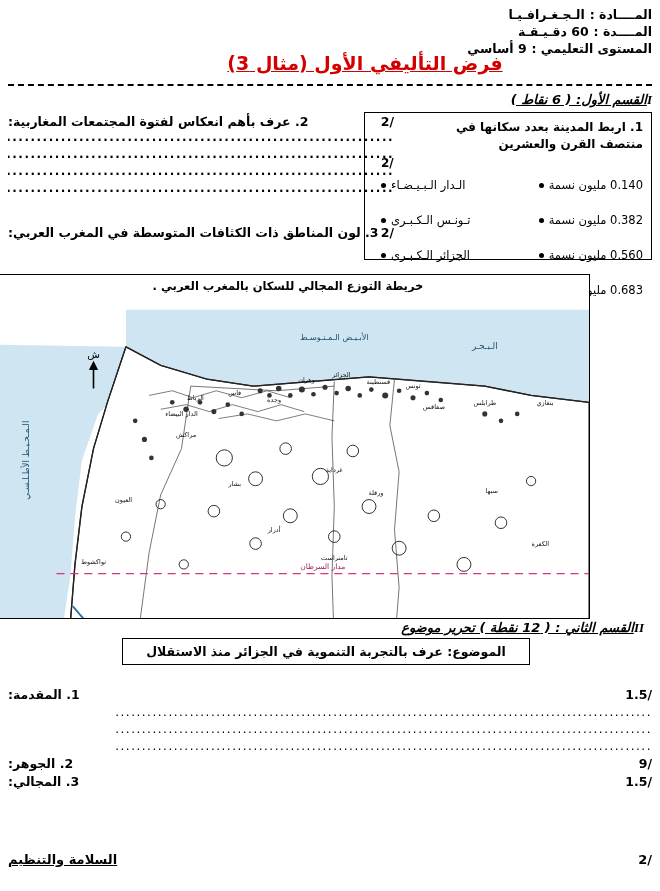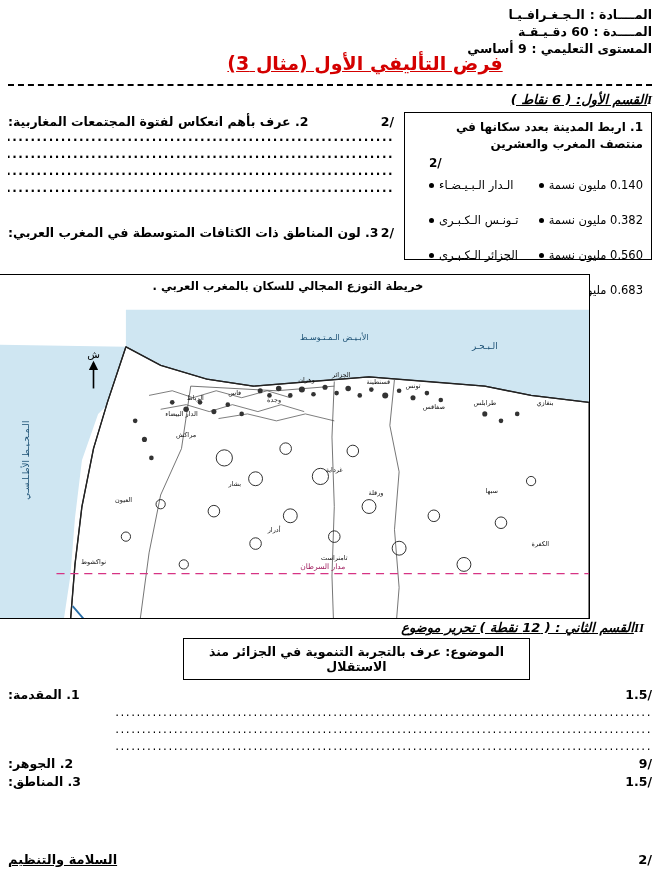--- a/index.html
+++ b/index.html
@@ -76,25 +76,25 @@
   .sec-head .und { text-decoration: underline; }
 
   #sec1-head { top: 92px; right: 8px; }
   #sec2-head { top: 620px; right: 16px; }
 
   
   .q1box {
     position: absolute;
     top: 112px;
     right: 8px;
-    width: 248px;
+    width: 288px;
     height: 148px;
     border: 1.5px solid #000;
     box-sizing: border-box;
-    padding: 6px 8px 4px 24px;
+    padding: 6px 8px 4px 16px;
     font-size: 11.5px;
     line-height: 16px;
   }
   .q1box .q1-title {
     font-weight: bold;
     text-align: right;
     font-size: 12px;
     line-height: 17px;
   }
   .q1box .q1-mark {
@@ -181,21 +181,21 @@
     font-weight: bold;
     z-index: 5;
   }
   .map-svg { position: absolute; inset: 0; }
 
   
   .subjbox {
     position: absolute;
     top: 638px;
     right: 130px;
-    width: 347px;
+    width: 408px;
     border: 1.5px solid #000;
     box-sizing: border-box;
     text-align: center;
     font-size: 12.5px;
     font-weight: bold;
     padding: 5px 18px;
   }
 
   
   .plan {
@@ -256,21 +256,21 @@
 
   <div class="sec-head" id="sec1-head">
     <span class="romn">I</span><span class="und">القسم الأول: ( 6 نقاط )</span>
   </div>
 
   <div class="q1box">
     <div class="q1-title">
       <span>1.</span>
       <span>اربط المدينة بعدد سكانها في</span>
     </div>
-    <div class="q1-title">منتصف المغرب والعشرين</div>
+    <div class="q1-title">منتصف القرن والعشرين</div>
     <div class="q1-mark">2/</div>
     <div class="pairs">
       <div class="col right">
         <div class="item">
             <span class="bullet"></span>
             <span>الـدار الـبـيـضـاء</span>
           </div>
         <div class="item">
             <span class="bullet"></span>
             <span>تـونـس الـكـبـرى</span>
@@ -479,21 +479,21 @@
       <span class="mark">9/</span>
       <span>
         <span>2.</span>
         <span>الجوهر:</span>
       </span>
     </div>
     <div class="plan-row">
       <span class="mark">1.5/</span>
       <span>
         <span>3.</span>
-        <span>المناطق:</span>
+        <span>المجالي:</span>
       </span>
     </div>
   </div>
 
   <div class="footer">
     <span class="mark">2/</span>
     <span class="lbl">السلامة والتنظيم</span>
   </div>
 
 </div>

